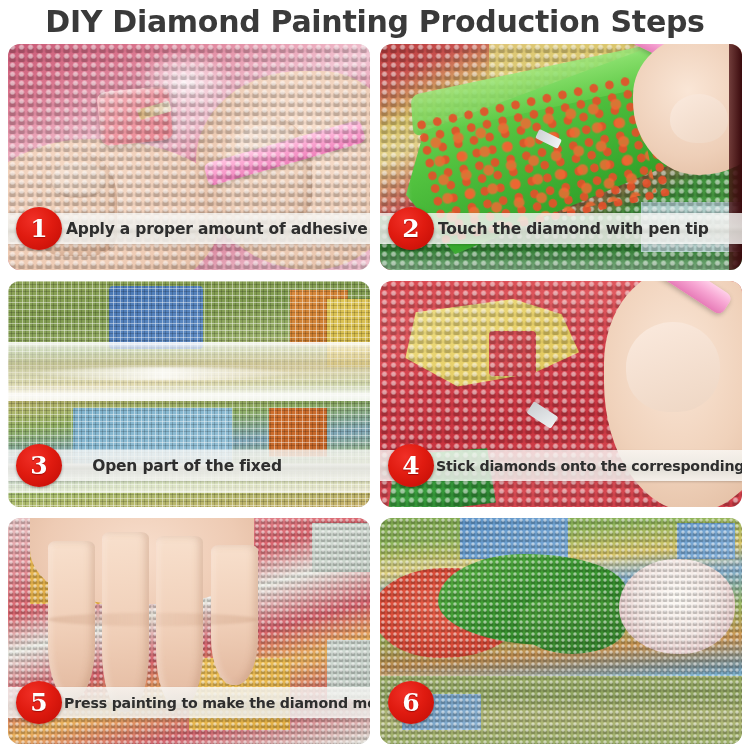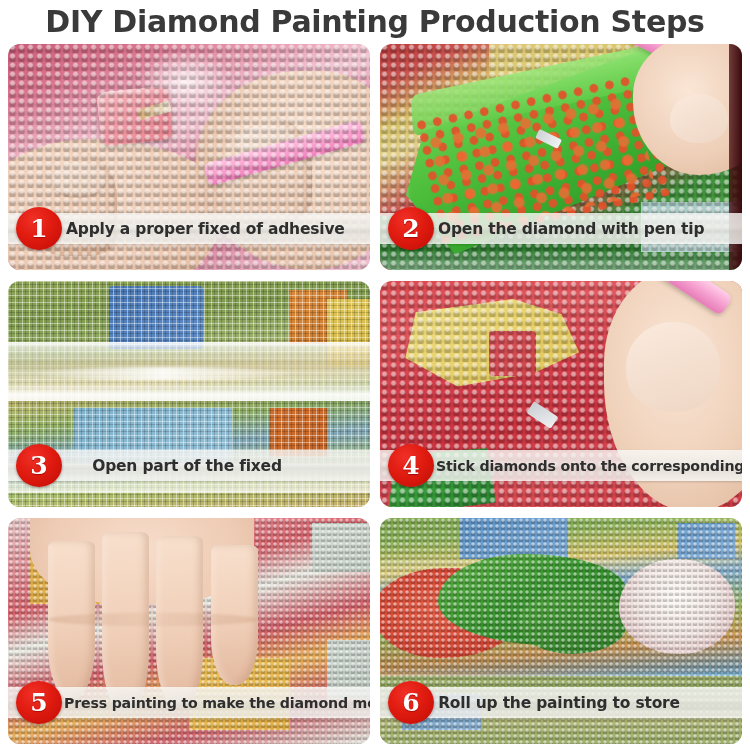--- a/index.html
+++ b/index.html
@@ -298,21 +298,21 @@
         <div class="handR"></div>
         <div class="fingerR"></div>
           <div class="nailR"></div>
         <div class="wax"></div>
         <div class="pentip"></div>
         <div class="pen"></div>
         <div class="mesh"></div>
       </div>
       <div class="badge">1</div>
       <div class="capbar">
-        <span class="caption">Apply a proper fixed of adhesive</span>
+        <span class="caption">Apply a proper amount of adhesive</span>
       </div>
     </div>
 
     <div class="panel">
       <div class="art p2">
         <div class="topy"></div>
         <div class="greenband"></div>
         <div class="bluepatch"></div>
         <div class="mesh"></div>
         <div class="tray"></div>
@@ -320,21 +320,21 @@
         <div class="dots"></div>
         <div class="dots2"></div>
         <div class="pen2tip"></div>
         <div class="pen2"></div>
         <div class="hand2"></div>
         <div class="nail2"></div>
         <div class="darkedge"></div>
       </div>
       <div class="badge">2</div>
       <div class="capbar">
-        <span class="caption">Open the diamond with pen tip</span>
+        <span class="caption">Touch the diamond with pen tip</span>
       </div>
     </div>
 
     <div class="panel">
       <div class="art p3">
         <div class="blue1"></div>
           <div class="blue2"></div>
         <div class="orange1"></div>
           <div class="orange2"></div>
           <div class="yellow1"></div>
@@ -393,19 +393,16 @@
         <div class="bottomband"></div>
           <div class="bbblue"></div>
         <div class="roll"></div>
         <div class="redflower"></div>
         <div class="greenleaf"></div>
         <div class="greenleaf2"></div>
         <div class="whiteflower"></div>
         <div class="mesh fine"></div>
       </div>
       <div class="badge">6</div>
-      <div class="capbar center">
-        <span class="caption">Roll up the painting to store</span>
-      </div>
     </div>
 
   </div>
 </div>
 
 </body></html>

